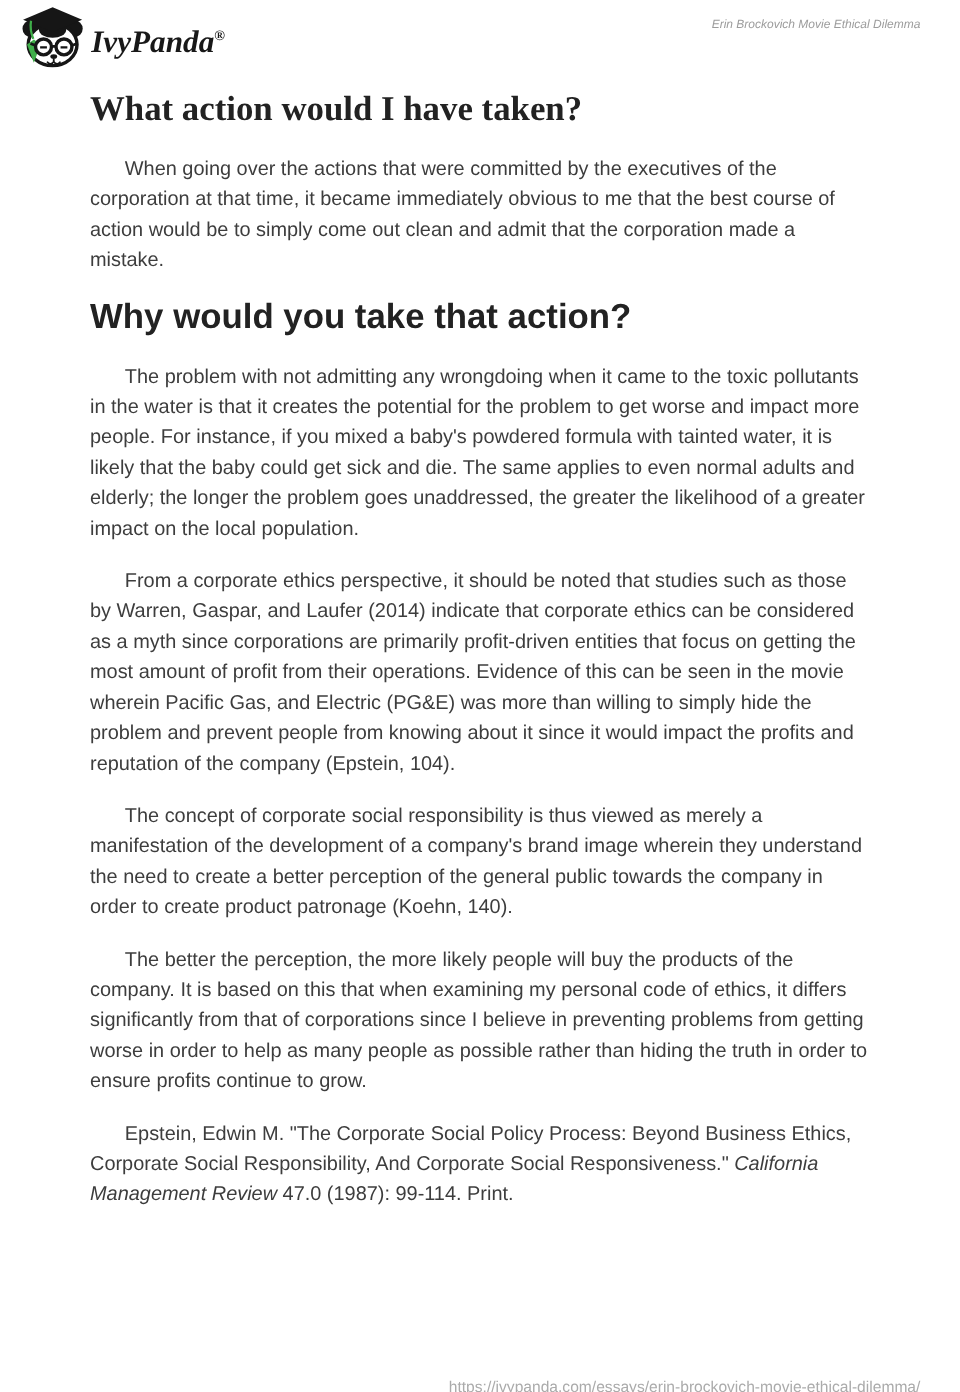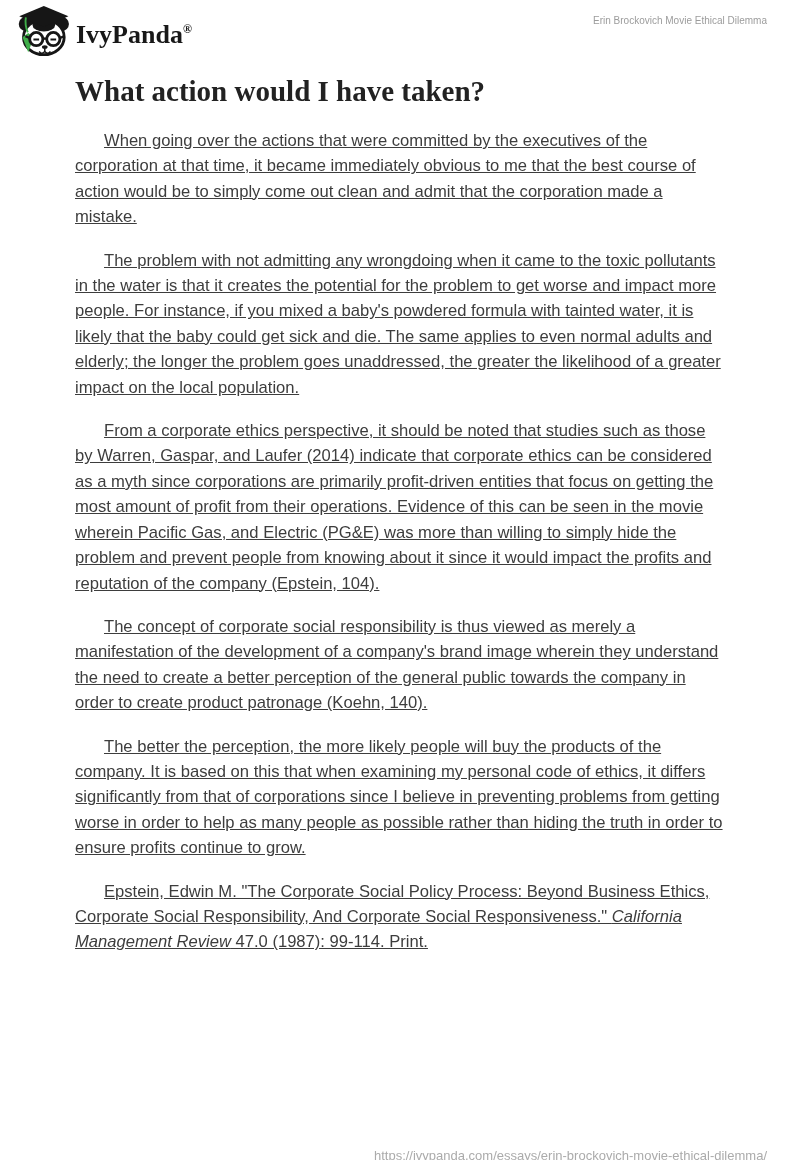--- a/index.html
+++ b/index.html
@@ -12,20 +12,21 @@
     font-family: "Liberation Sans", sans-serif;
   }
   
   .header {
     box-sizing: border-box;
     height: 60px;
     padding: 5px 33px 0 12px;
     display: flex;
     justify-content: space-between;
     align-items: flex-start;
+    font-style: italic;
   }
   .brand {
     display: flex;
     align-items: center;
     gap: 6px;
     cursor: pointer;
   }
   .brand svg { width: 58px; height: 53px; display: block; }
   .brand-text {
     font-family: "Liberation Serif", "DejaVu Serif", serif;
@@ -59,21 +60,20 @@
     font-size: 29px;
     line-height: 33px;
     font-weight: 700;
     color: #222222;
     margin: 6px 0 20px 0;
   }
   .content h2.first { margin-top: 15px; font-family: Liberation Serif, serif; }
   .content p {
     margin: 0 0 18px 0;
     text-indent: 29px;
-    text-decoration: underline;
   }
   .citation em { font-style: italic; }
   
   .footer {
     position: absolute;
     top: 1148px;
     right: 33px;
     font-size: 13px;
     color: #ababab;
     white-space: nowrap;
@@ -113,20 +113,21 @@
       <span class="brand-text"><span>IvyPanda</span><sup>®</sup></span>
     </div>
     <div class="doc-title">Erin Brockovich Movie Ethical Dilemma</div>
   </div>
 
   <div class="content">
 
     <h2 class="first">What action would I have taken?</h2>
     <p>When going over the actions that were committed by the executives of the corporation at that time, it became immediately obvious to me that the best course of action would be to simply come out clean and admit that the corporation made a mistake.</p>
 
+    <h2>Why would you take that action?</h2>
     <p>The problem with not admitting any wrongdoing when it came to the toxic pollutants in the water is that it creates the potential for the problem to get worse and impact more people. For instance, if you mixed a baby's powdered formula with tainted water, it is likely that the baby could get sick and die. The same applies to even normal adults and elderly; the longer the problem goes unaddressed, the greater the likelihood of a greater impact on the local population.</p>
     <p>From a corporate ethics perspective, it should be noted that studies such as those by Warren, Gaspar, and Laufer (2014) indicate that corporate ethics can be considered as a myth since corporations are primarily profit-driven entities that focus on getting the most amount of profit from their operations. Evidence of this can be seen in the movie wherein Pacific Gas, and Electric (PG&amp;E) was more than willing to simply hide the problem and prevent people from knowing about it since it would impact the profits and reputation of the company (Epstein, 104).</p>
     <p>The concept of corporate social responsibility is thus viewed as merely a manifestation of the development of a company's brand image wherein they understand the need to create a better perception of the general public towards the company in order to create product patronage (Koehn, 140).</p>
     <p>The better the perception, the more likely people will buy the products of the company. It is based on this that when examining my personal code of ethics, it differs significantly from that of corporations since I believe in preventing problems from getting worse in order to help as many people as possible rather than hiding the truth in order to ensure profits continue to grow.</p>
 
     <p class="citation"><span>Epstein, Edwin M. "The Corporate Social Policy Process: Beyond Business Ethics, Corporate Social Responsibility, And Corporate Social Responsiveness." </span><em>California Management Review</em><span> 47.0 (1987): 99-114. Print.</span></p>
 
   </div>
 
   <div class="footer">

